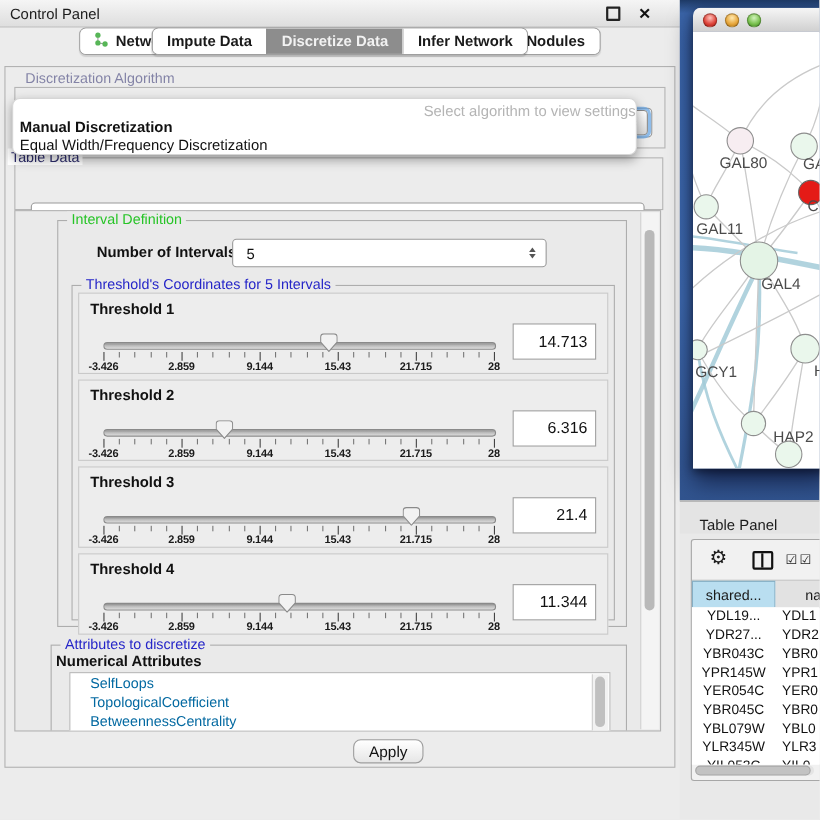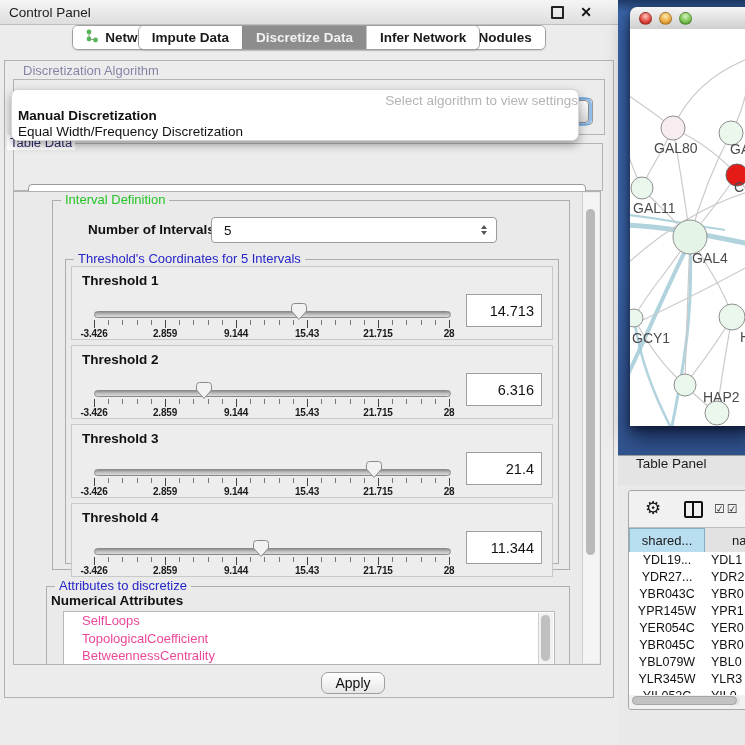--- a/index.html
+++ b/index.html
@@ -88,21 +88,21 @@
     font-weight:700;color:#1a1a1a;letter-spacing:-.2px;}
   .thumb{position:absolute;top:36px;width:16px;height:17px;}
   .thr-value{position:absolute;left:394px;top:27px;width:76px;height:33px;background:#fff;
     border:1px solid #9e9e9e;display:flex;align-items:center;justify-content:flex-end;
     padding-right:7px;box-sizing:border-box;font-size:14.5px;color:#111;}
 
   #attr-group{left:32px;right:30px;top:394px;height:100px;}
   #attr-label{position:absolute;left:4px;top:6px;font-weight:700;font-size:13.5px;color:#111;}
   #attr-list{position:absolute;left:16px;right:14px;top:24px;height:66px;background:#fff;
     border:1px solid #b8b8b8;overflow:hidden;}
-  .attr-item{height:17.5px;line-height:17.5px;padding-left:18px;font-size:13px;color:#ec4899;}
+  .attr-item{height:17.5px;line-height:17.5px;padding-left:18px;font-size:13px;color:#0369a1;}
   #attr-scroll{position:absolute;top:1px;bottom:1px;right:1px;width:14px;background:#f2f2f2;
     border-left:1px solid #d0d0d0;}
   #attr-scroll .sthumb{position:absolute;left:2px;top:2px;width:9px;height:46px;
     background:#c0c0c0;border-radius:5px;}
 
   #apply-btn{position:absolute;left:50%;transform:translateX(-50%);top:611px;width:64px;height:22px;
     background:linear-gradient(#ffffff,#e6e6e6);border:1px solid #9e9e9e;border-radius:7px;
     font-size:14px;color:#111;font-family:"Liberation Sans",sans-serif;margin-left:44px;}
 
   
@@ -118,21 +118,21 @@
   #light-red{background:radial-gradient(circle at 50% 30%,#ffc4bd,var(--traffic-red) 60%,#9c1b12);}
   #light-yellow{background:radial-gradient(circle at 50% 30%,#ffe9b0,var(--traffic-yellow) 60%,#a86f12);}
   #light-green{background:radial-gradient(circle at 50% 30%,#d2f3bd,var(--traffic-green) 60%,#3c7d20);}
   #nw-canvas{position:absolute;left:0;right:0;top:22px;bottom:0;background:#fff;overflow:hidden;}
   .edge{fill:none;stroke:#cacaca;stroke-width:1.2;}
   .tedge{fill:none;stroke:#a3cbd8;opacity:.85;}
   .nlab{font-family:"Liberation Sans",sans-serif;font-size:14px;fill:#4b4b4b;}
 
   #tablepanel{position:absolute;left:0;right:0;top:455px;bottom:0;background:#e9e9e9;}
   #tp-header{height:29px;background:#e4e4e4;border-top:1px solid #9c9c9c;display:flex;
-    align-items:flex-start;padding-left:18px;font-size:13.5px;color:#1c1c1c;}
+    align-items:flex-end;padding-left:18px;font-size:13.5px;color:#1c1c1c;}
   #tp-container{position:absolute;left:10px;top:35px;right:-8px;height:218px;background:#f1f1f1;
     border:1px solid #a7a7a7;border-radius:3px;}
   #tp-toolbar{position:absolute;left:0;right:0;top:0;height:36px;}
   #gear-icon{position:absolute;left:16px;top:6px;font-family:"DejaVu Sans",sans-serif;
     font-size:18px;color:#1a1a1a;}
   #split-icon{position:absolute;left:55px;top:10px;width:15px;height:13px;border:2px solid #111;
     border-radius:2px;}
   #split-icon::after{content:"";position:absolute;left:6px;top:0;bottom:0;width:2px;background:#111;}
   #check-icons{position:absolute;left:85px;top:11px;font-family:"DejaVu Sans",sans-serif;
     font-size:12px;color:#222;letter-spacing:2px;}

